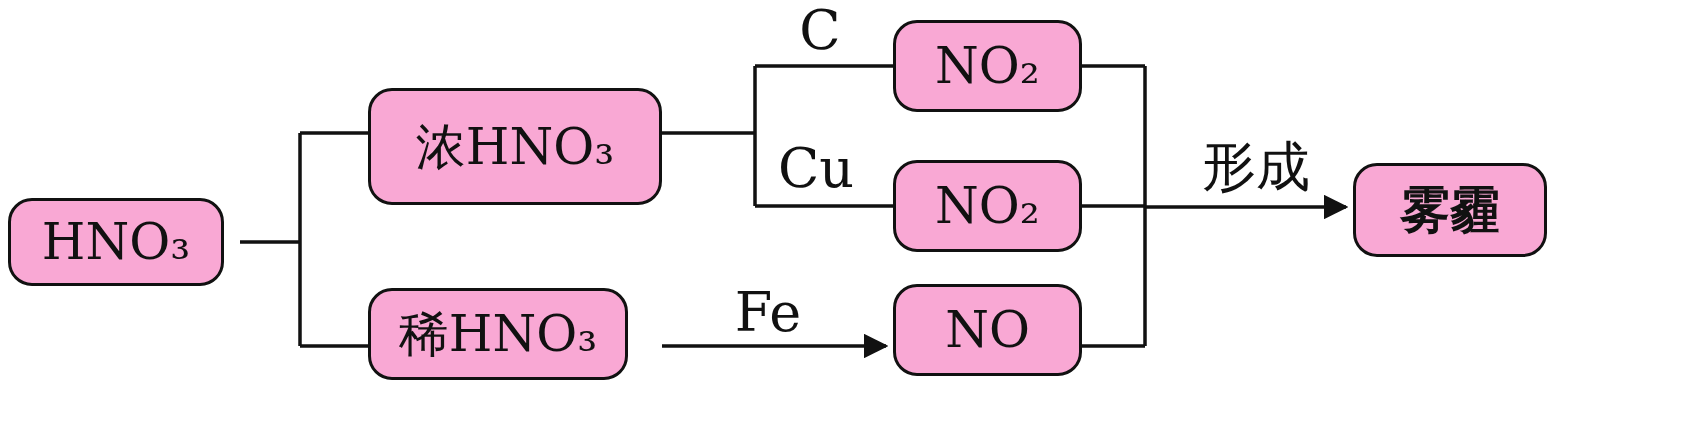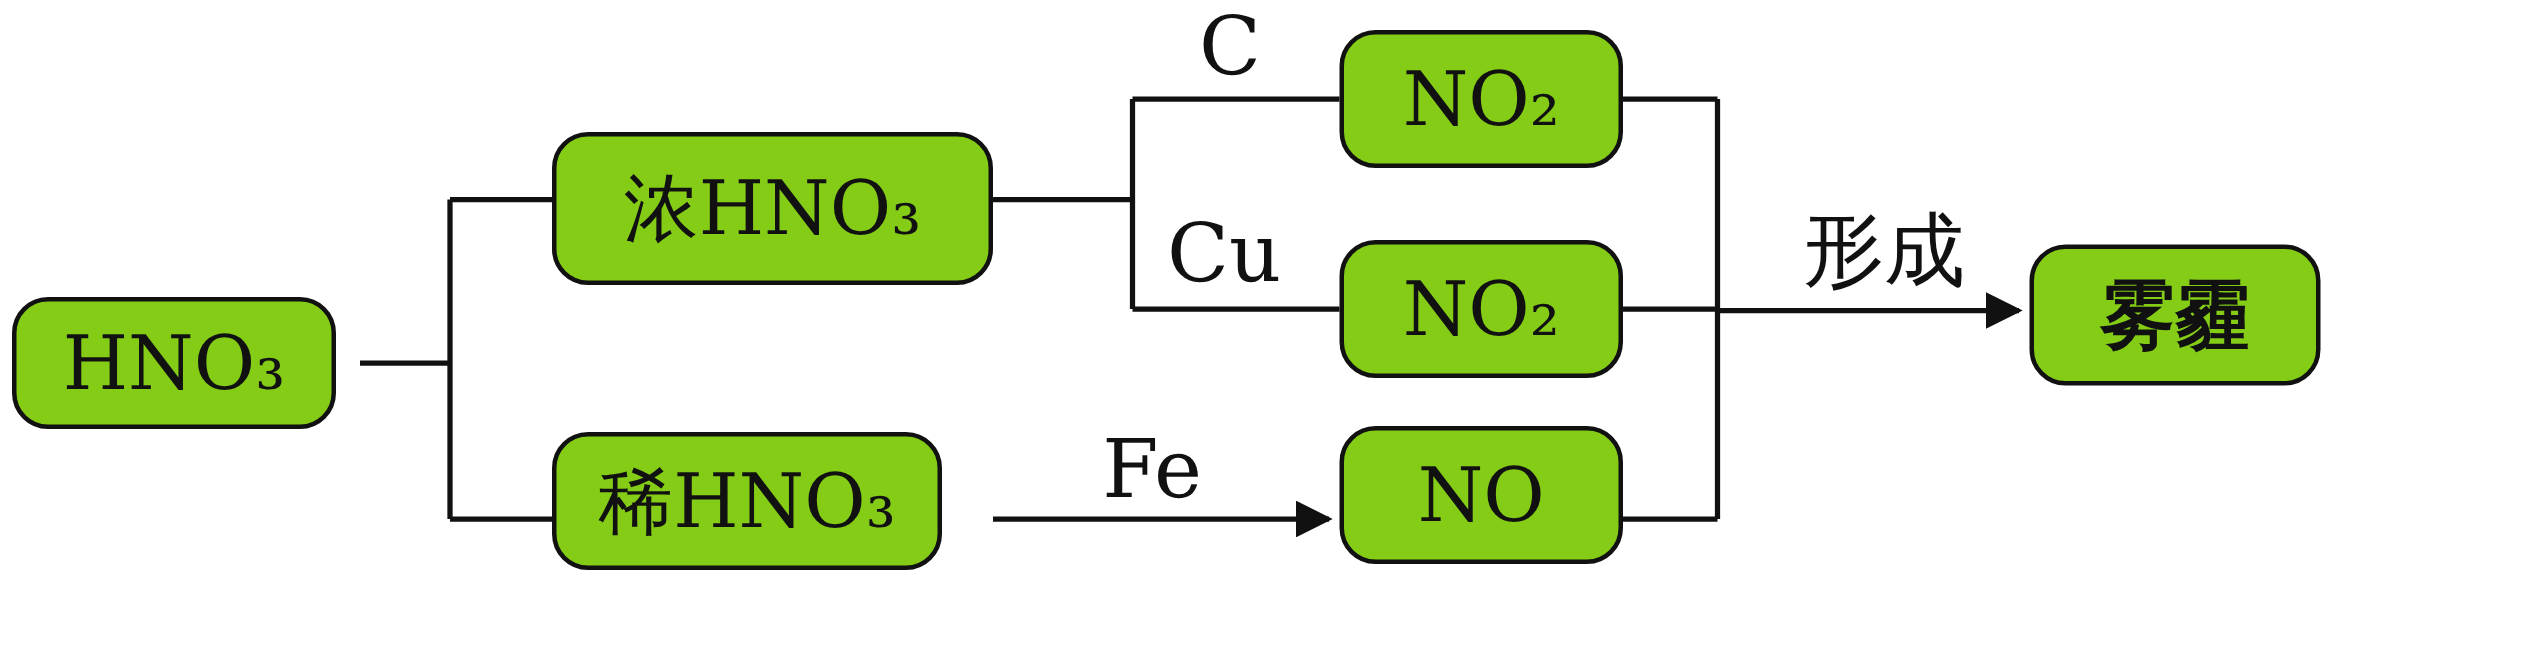--- a/index.html
+++ b/index.html
@@ -26,21 +26,21 @@
   .wire {
     stroke: #111111;
     stroke-width: 3.5;
     fill: none;
   }
   .node {
     position: absolute;
     box-sizing: border-box;
     border: 3.5px solid #111111;
     border-radius: 24px;
-    background: #84cc16;
+    background: #f9a8d4;
     display: flex;
     align-items: center;
     justify-content: center;
     font-size: 50px;
     line-height: 1;
     white-space: nowrap;
   }
   .edge-label {
     position: absolute;
     font-size: 54px;
@@ -69,21 +69,21 @@
 
     <path class="wire" d="M1082,66 H1145 M1082,206 H1145 M1082,346 H1145 M1145,66 V346"></path>
 
     <line class="wire" x1="1145" y1="207" x2="1346" y2="207" marker-end="url(#arrow)"></line>
   </svg>
 
   <div class="node" style="left:8px; top:198px; width:216px; height:88px;">
     <span>HNO₃</span>
   </div>
 
-  <div class="node" style="left:368px; top:88px; width:294px; height:102px;text-align:right;">
+  <div class="node" style="left:368px; top:88px; width:294px; height:117px;text-align:right;">
     <span>浓HNO₃</span>
   </div>
 
   <div class="node" style="left:368px; top:288px; width:260px; height:92px;">
     <span>稀HNO₃</span>
   </div>
 
   <div class="node" style="left:893px; top:20px; width:189px; height:92px;">
     <span>NO₂</span>
   </div>

